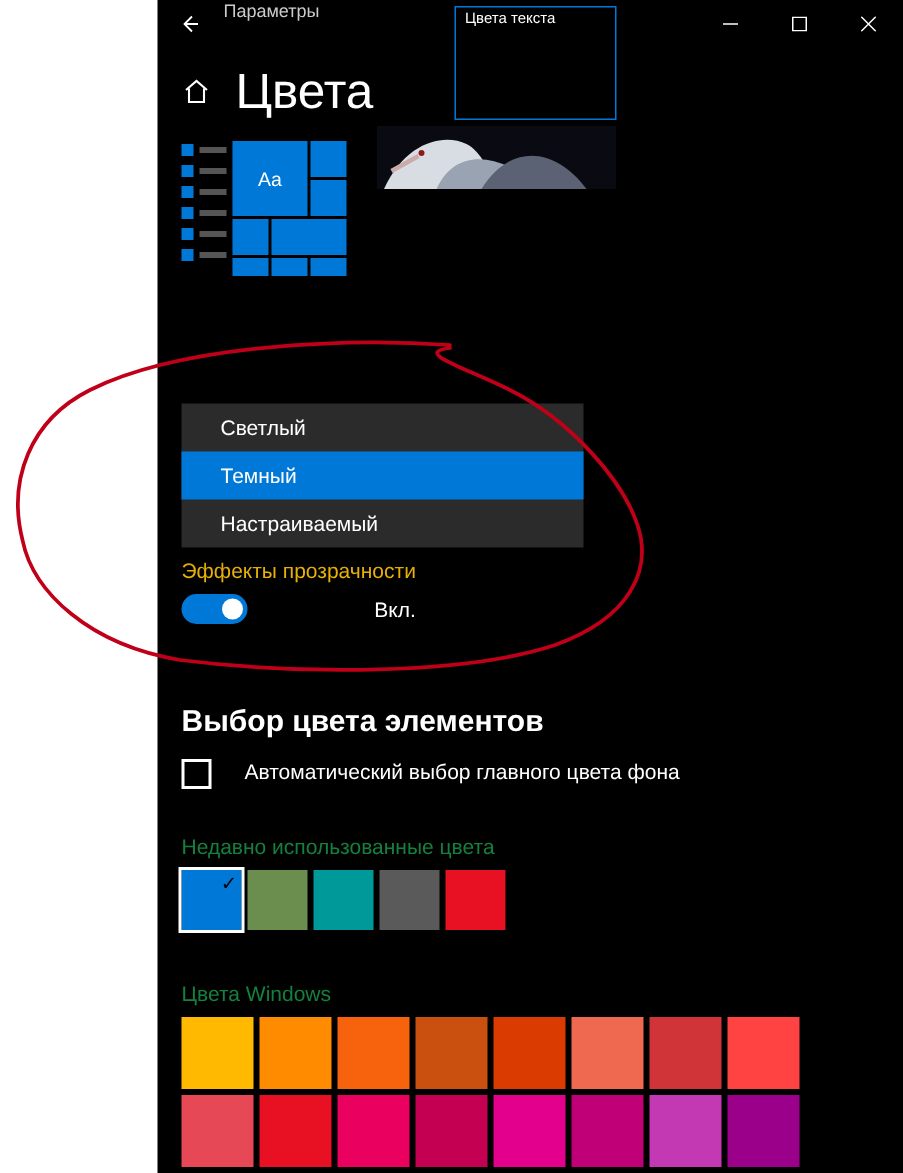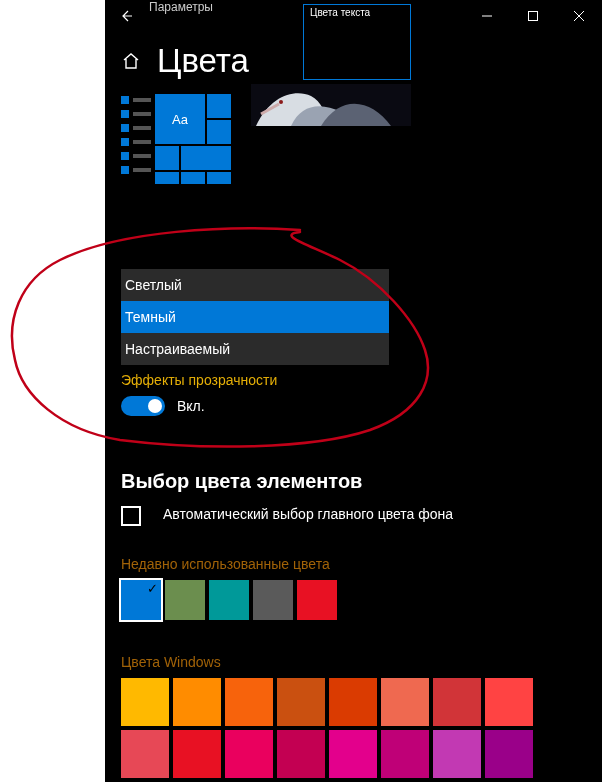--- a/index.html
+++ b/index.html
@@ -155,21 +155,21 @@
   .dropdown {
     position: absolute;
     left: 16px;
     top: 175px;
     width: 268px;
     background: #2b2b2b;
     box-shadow: 0 4px 12px rgba(0,0,0,.6);
     z-index: 10;
   }
   .dropdown .opt {
-    padding: 8px 4px;
+    padding: 8px 26px;
     font-size: 14px;
     color: #fff;
   }
   .dropdown .opt.sel {
     background: #0078d7;
   }
 
   
   .transparency-row {
     position: absolute;
@@ -178,20 +178,21 @@
   }
   .transparency-row .label {
     font-size: 14px;
     color: #eab308;
   }
   .toggle-row {
     margin-top: 8px;
     display: flex;
     align-items: center;
     gap: 12px;
+    justify-content: space-between;
   }
   .toggle {
     width: 44px;
     height: 20px;
     border-radius: 10px;
     background: #0078d7;
     position: relative;
   }
   .toggle .knob {
     position: absolute;
@@ -226,21 +227,21 @@
   .checkbox {
     width: 20px;
     height: 20px;
     border: 2px solid #fff;
     box-sizing: border-box;
   }
   .checkbox-row .cblabel { font-size: 14px; }
 
   .subheading {
     font-size: 14px;
-    color: #a16207;
+    color: #15803d;
   }
   .recent-block {
     position: absolute;
     left: 16px;
     top: 462px;
   }
   .swatch-row {
     margin-top: 8px;
     display: flex;
     gap: 4px;

